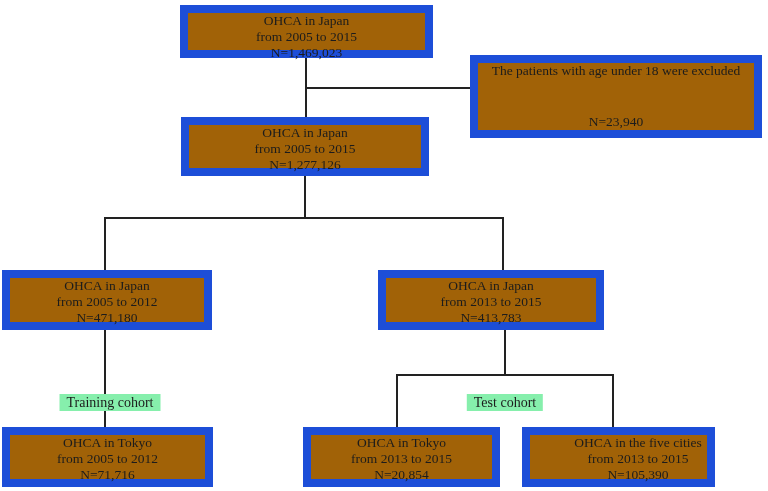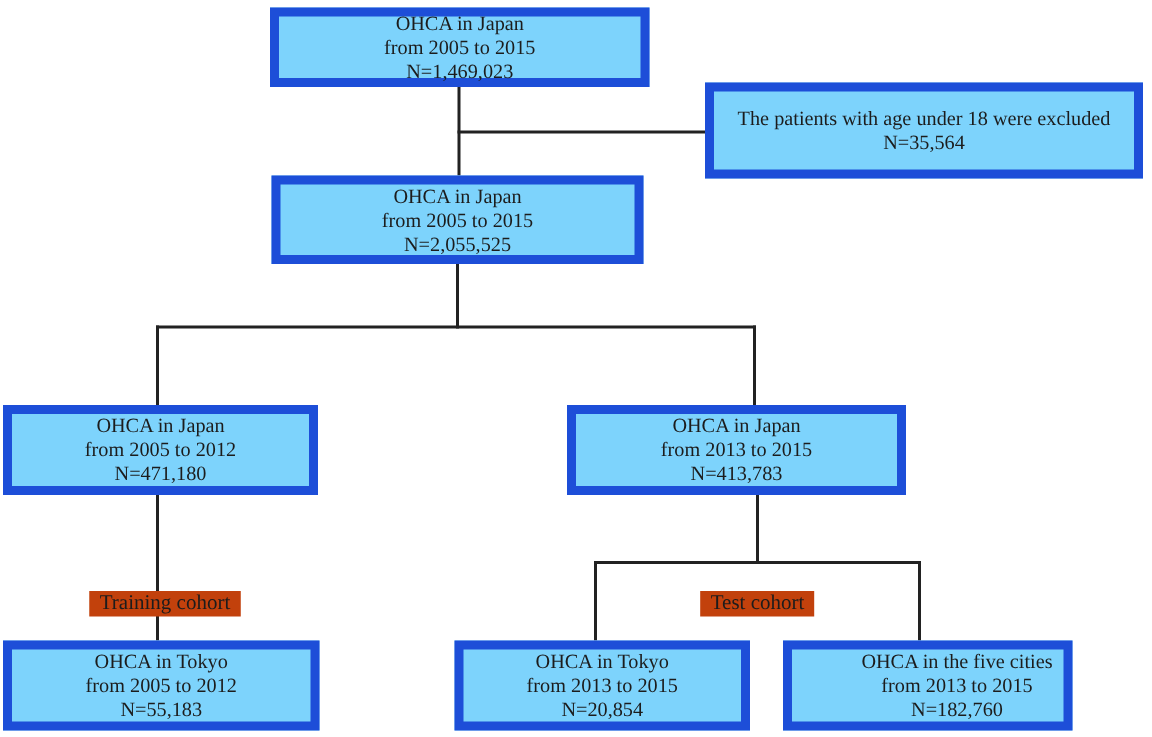--- a/index.html
+++ b/index.html
@@ -14,48 +14,48 @@
     background: #ffffff;
     font-family: "Liberation Serif", "DejaVu Serif", serif;
     color: #1c1c1c;
     font-size: 13.5px;
     line-height: 16px;
     overflow: hidden;
   }
   .box {
     position: absolute;
     box-sizing: border-box;
-    border: 6px solid #1d4ed8;
-    background: #7dd3fc;
+    border: 8px solid #1d4ed8;
+    background: #a16207;
     display: flex;
     flex-direction: column;
-    justify-content: center;
+    justify-content: space-between;
     align-items: center;
     text-align: center;
     z-index: 2;
   }
   .line {
     position: absolute;
     background: #222222;
     z-index: 1;
   }
   .cohort-label {
     position: absolute;
     transform: translateX(-50%);
-    background: #c2410c;
+    background: #86efac;
     padding: 0 7px;
     white-space: nowrap;
     z-index: 3;
     font-size: 14px;
     line-height: 17px;
   }
 
   
   #box-top            { left: 180px; top: 5px;   width: 253px; height: 53px; }
-  #box-excluded       { left: 470px; top: 55px;  width: 292px; height: 64px; }
+  #box-excluded       { left: 470px; top: 55px;  width: 292px; height: 83px; }
   #box-filtered       { left: 181px; top: 117px; width: 248px; height: 59px; }
   #box-training-src   { left: 2px;   top: 270px; width: 210px; height: 60px; }
   #box-test-src       { left: 378px; top: 270px; width: 226px; height: 60px; }
   #box-training-final { left: 2px;   top: 427px; width: 211px; height: 60px; }
   #box-test-tokyo     { left: 303px; top: 427px; width: 197px; height: 60px; }
   #box-test-five      { left: 522px; top: 427px; width: 193px; height: 60px; padding-left: 39px; }
 
   
   #conn-v-top         { left: 305px; top: 58px;  width: 2px;   height: 59px; }
   #conn-h-excluded    { left: 305px; top: 87px;  width: 165px; height: 2px;  }
@@ -79,57 +79,57 @@
 <div class="diagram">
 
   <div class="box" id="box-top">
     <div>OHCA in Japan</div>
     <div>from 2005 to 2015</div>
     <div>N=1,469,023</div>
   </div>
 
   <div class="box" id="box-excluded">
     <div>The patients with age under 18 were excluded</div>
-    <div>N=35,564</div>
+    <div>N=23,940</div>
   </div>
 
   <div class="box" id="box-filtered">
     <div>OHCA in Japan</div>
     <div>from 2005 to 2015</div>
-    <div>N=2,055,525</div>
+    <div>N=1,277,126</div>
   </div>
 
   <div class="box" id="box-training-src">
     <div>OHCA in Japan</div>
     <div>from 2005 to 2012</div>
     <div>N=471,180</div>
   </div>
 
   <div class="box" id="box-test-src">
     <div>OHCA in Japan</div>
     <div>from 2013 to 2015</div>
     <div>N=413,783</div>
   </div>
 
   <div class="box" id="box-training-final">
     <div>OHCA in Tokyo</div>
     <div>from 2005 to 2012</div>
-    <div>N=55,183</div>
+    <div>N=71,716</div>
   </div>
 
   <div class="box" id="box-test-tokyo">
     <div>OHCA in Tokyo</div>
     <div>from 2013 to 2015</div>
     <div>N=20,854</div>
   </div>
 
   <div class="box" id="box-test-five">
     <div>OHCA in the five cities</div>
     <div>from 2013 to 2015</div>
-    <div>N=182,760</div>
+    <div>N=105,390</div>
   </div>
 
   <div class="line" id="conn-v-top"></div>
   <div class="line" id="conn-h-excluded"></div>
   <div class="line" id="conn-v-filtered"></div>
   <div class="line" id="conn-h-split1"></div>
   <div class="line" id="conn-v-split1-l"></div>
   <div class="line" id="conn-v-split1-r"></div>
   <div class="line" id="conn-v-training"></div>
   <div class="line" id="conn-v-test-stem"></div>

